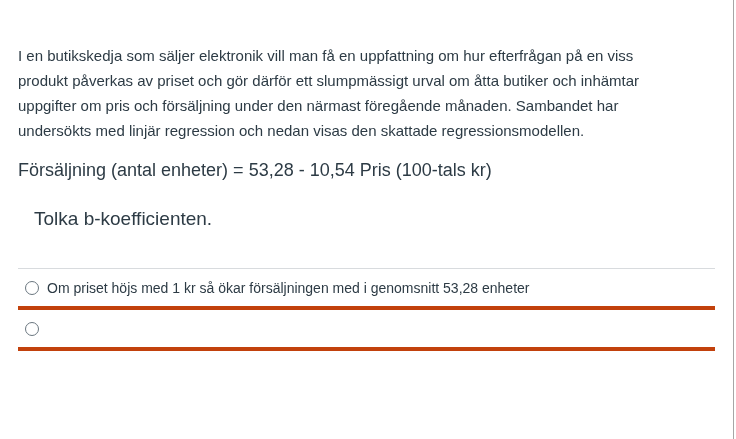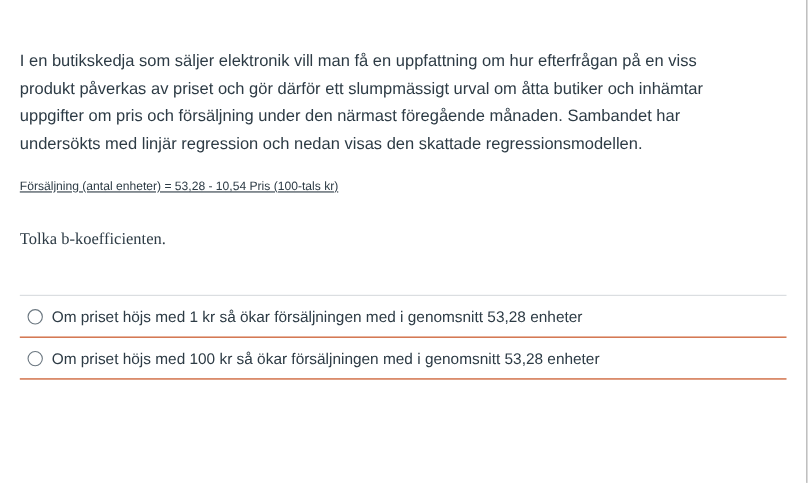--- a/index.html
+++ b/index.html
@@ -18,39 +18,37 @@
   }
   .question-text {
     margin: 43px 0 0 0;
     width: 664px;
     font-size: 15px;
     line-height: 25px;
     font-weight: 400;
   }
   .formula {
     margin: 15px 0 0 0;
-    font-size: 11px;
+    font-size: 18px;
     line-height: 25px;
-    text-decoration: underline;
   }
   .prompt {
-    margin: 23px 0 0 0;
-    font-size: 15px;
+    margin: 23px 0 0 16px;
+    font-size: 19px;
     line-height: 25px;
-    font-family: Liberation Serif, serif;
   }
   .options {
     margin: 37px 21px 0 0;
     border-top: 1px solid #d8dbde;
   }
   .option {
     display: flex;
     align-items: center;
     height: 37px;
-    border-bottom: 1px solid #c2410c;
+    border-bottom: 4px solid #c2410c;
     padding-left: 7px;
     cursor: pointer;
   }
   .radio {
     position: relative;
     width: 14px;
     height: 14px;
     box-sizing: border-box;
     border: 1px solid #6b7780;
     border-radius: 50%;
@@ -90,19 +88,18 @@
     <p class="formula">Försäljning (antal enheter) = 53,28 - 10,54 Pris (100-tals kr)</p>
     <p class="prompt">Tolka b-koefficienten.</p>
 
     <div class="options">
       <div class="option">
         <span class="radio"></span>
         <span class="option-label">Om priset höjs med 1 kr så ökar försäljningen med i genomsnitt 53,28 enheter</span>
       </div>
       <div class="option">
         <span class="radio"></span>
-        <span class="option-label">Om priset höjs med 100 kr så ökar försäljningen med i genomsnitt 53,28 enheter</span>
       </div>
     </div>
   </div>
 
   <div class="frame-border"></div>
 </div>
 
 </body></html>

